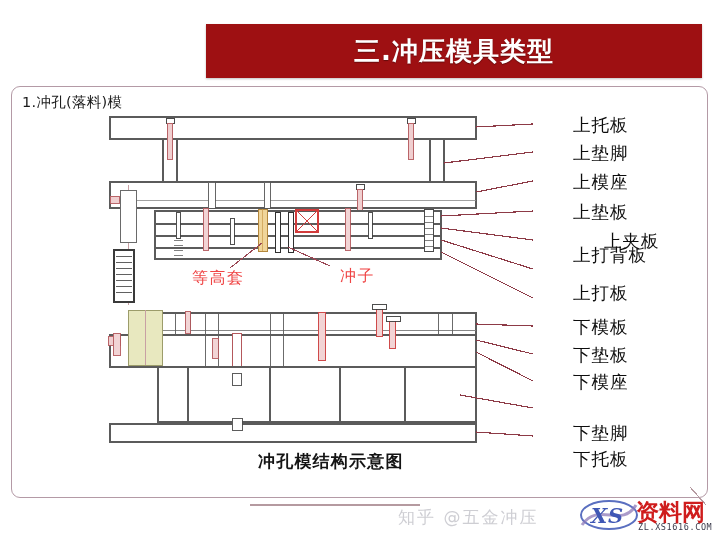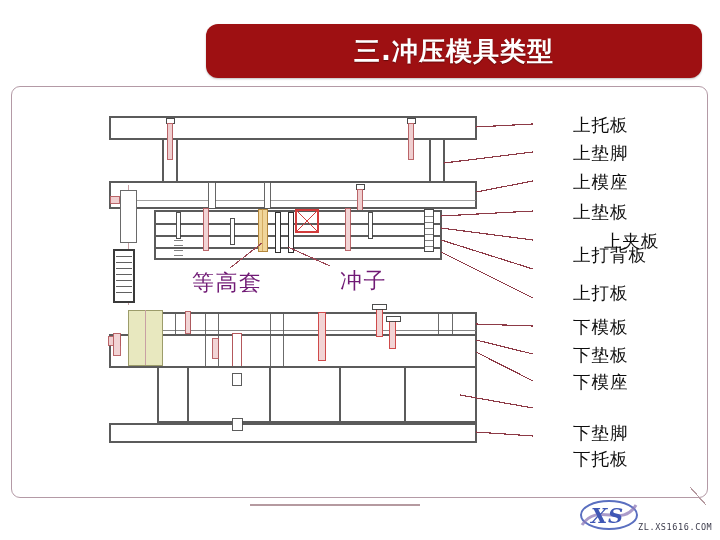--- a/index.html
+++ b/index.html
@@ -6,21 +6,21 @@
   body{
     width:720px;height:540px;background:#ffffff;
     font-family:"Liberation Serif","DejaVu Serif",serif;
     overflow:hidden;position:relative;
   }
   #stage{position:relative;width:720px;height:540px;}
 
   
   .banner{
     position:absolute;left:206px;top:24px;width:496px;height:54px;
-    background:#9e1012;border-radius:12px;
+    background:#9e1012;border-radius:0;
     box-shadow:0 1px 2px rgba(0,0,0,.25);
   }
   .banner-text{
     position:absolute;left:0;top:0;width:100%;height:100%;
     display:flex;align-items:center;justify-content:center;
     color:#ffffff;font-weight:bold;font-size:26px;letter-spacing:1px;
     font-family:"DejaVu Sans","Liberation Sans",sans-serif;
     text-shadow:0 1px 1px rgba(0,0,0,.35);
   }
 
@@ -42,21 +42,21 @@
   }
 
   
   .callout{
     position:absolute;font-size:17.5px;color:#0d0d0d;white-space:nowrap;
     font-family:"Liberation Serif","DejaVu Serif",serif;letter-spacing:1px;margin-left:36px;
   }
 
   
   .inner-label{
-    position:absolute;font-size:22px;color:#701a75;white-space:nowrap;
+    position:absolute;font-size:16px;color:#ef4444;white-space:nowrap;
     font-family:Liberation Mono, monospace;letter-spacing:1.5px;
   }
 
   
   #drawing{position:absolute;left:0;top:0;width:720px;height:540px;}
 
   
   .zhihu-wm{
     position:absolute;left:398px;top:506px;font-size:17px;color:#c9c9cf;
     font-family:"DejaVu Sans","Liberation Sans",sans-serif;letter-spacing:2px;
@@ -81,20 +81,21 @@
 </head>
 <body>
 
 <div id="stage">
 
   <div class="banner">
     <div class="banner-text">三.冲压模具类型</div>
   </div>
 
   <div class="frame"></div>
+  <div class="sub-caption">1.冲孔(落料)模</div>
 
   <svg id="drawing" viewBox="0 0 720 540" xmlns="http://www.w3.org/2000/svg">
     <defs>
       <g id="bolt-v">
         <rect x="-4" y="0" width="8" height="5" fill="#fff" stroke="#4a4a4a" stroke-width="1"></rect>
         <rect x="-2.6" y="5" width="5.2" height="36" fill="#f0cfd0" stroke="#b4585c" stroke-width=".9"></rect>
       </g>
       <g id="pin-v">
         <rect x="-2" y="0" width="4" height="26" fill="#fff" stroke="#3c3c3c" stroke-width=".9"></rect>
       </g>
@@ -246,25 +247,28 @@
     <div class="callout" style="left:537px;top:315px">下模板</div>
     <div class="callout" style="left:537px;top:343px">下垫板</div>
     <div class="callout" style="left:537px;top:370px">下模座</div>
     <div class="callout" style="left:537px;top:421px">下垫脚</div>
     <div class="callout" style="left:537px;top:447px">下托板</div>
   </div>
 
   <div class="inner-label" style="left:192px;top:268px">等高套</div>
   <div class="inner-label" style="left:340px;top:266px">冲子</div>
 
-
+  <div class="bottom-caption">冲孔模结构示意图</div>
+
+  <div class="zhihu-wm">知乎 @五金冲压</div>
 
   <div class="logo">
     <svg class="logo-xs" viewBox="0 0 62 32" xmlns="http://www.w3.org/2000/svg">
       <ellipse cx="31" cy="16" rx="28" ry="14" fill="none" stroke="#5a6fc0" stroke-width="2"></ellipse>
       <path d="M4 26 C 20 2, 44 30, 58 6" fill="none" stroke="#8d7ab8" stroke-width="3" opacity=".75"></path>
       <text x="13" y="24" font-family="DejaVu Serif, serif" font-size="21" font-style="italic" font-weight="bold" fill="#3f57b5">X</text>
       <text x="30" y="24" font-family="DejaVu Serif, serif" font-size="21" font-style="italic" font-weight="bold" fill="#3f57b5">S</text>
     </svg>
+    <div class="logo-cn">资料网</div>
     <div class="logo-url">ZL.XS1616.COM</div>
   </div>
 
 </div>
 
 </body></html>

